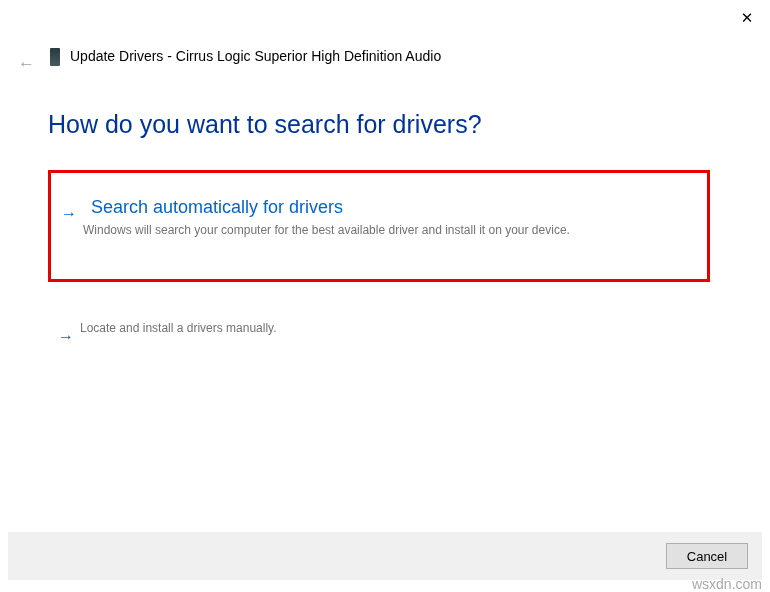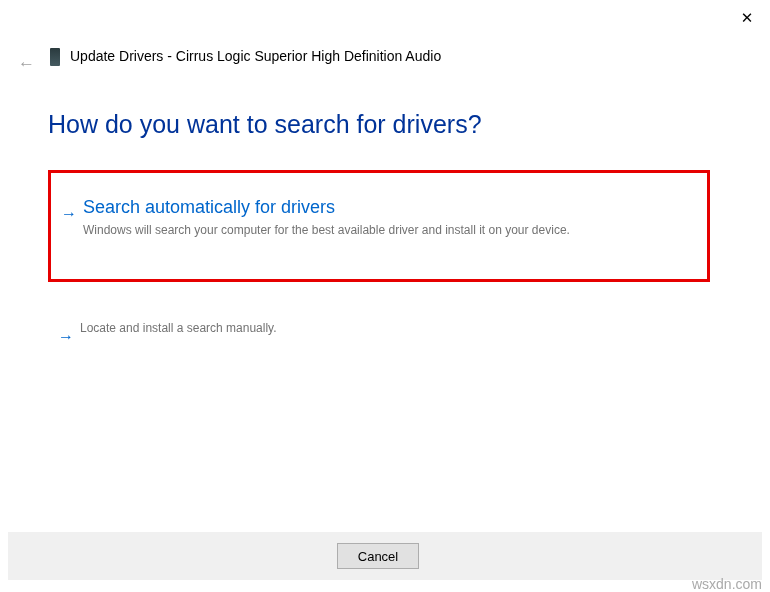--- a/index.html
+++ b/index.html
@@ -9,23 +9,23 @@
     .back-arrow { position: absolute; left: 18px; top: 53px; color: #a0a0a0; font-size: 17px; line-height: 1; }
     .header { position: absolute; left: 50px; top: 48px; display: flex; align-items: flex-start; gap: 10px; }
     .device-icon { width: 10px; height: 18px; background: linear-gradient(#2a3a3e, #455a60); border-radius: 1px; position: relative; }
     .title-text { font-size: 14px; color: #000; }
     .heading { position: absolute; left: 48px; top: 110px; font-size: 25px; color: #003399; font-weight: 400; }
     .options { position: absolute; left: 48px; top: 170px; right: 60px; }
     .option { padding: 18px 16px 18px 32px; position: relative; margin-bottom: 20px; cursor: pointer; }
     .option.highlighted { border: 3px solid #e60000; padding: 24px 16px 40px 32px; }
     .arrow { position: absolute; left: 10px; top: 24px; color: #0066cc; font-size: 16px; }
     .option.highlighted .arrow { top: 30px; }
-    .opt-title { font-size: 18px; color: #0066cc; font-weight: 400; margin-bottom: 4px; }
+    .opt-title { font-size: 18px; color: #0066cc; font-weight: 400; margin-bottom: 4px; margin-left: 8px; }
     .opt-desc { font-size: 12px; color: #737373; line-height: 1.4; max-width: 555px; }
-    .bottom-bar { position: absolute; bottom: 12px; left: 8px; right: 8px; height: 48px; background: #f0f0f0; display: flex; align-items: center; justify-content: center; padding-right: 14px; }
+    .bottom-bar { position: absolute; bottom: 12px; left: 8px; right: 8px; height: 48px; background: #f0f0f0; display: flex; align-items: center; justify-content: flex-end; padding-right: 14px; }
     .cancel-btn { width: 82px; height: 26px; background: #e1e1e1; border: 1px solid #adadad; font-size: 13px; color: #000; cursor: pointer; }
     .watermark { position: absolute; right: 8px; bottom: 0; font-size: 14px; color: #aaa; }
   </style>
 </head>
 <body>
 
 <div class="titlebar">
   <span class="close-x">✕</span>
 </div>
 
@@ -39,21 +39,21 @@
 <div class="heading">How do you want to search for drivers?</div>
 
 <div class="options">
   <div class="option highlighted">
     <span class="arrow">→</span>
     <div class="opt-title">Search automatically for drivers</div>
     <div class="opt-desc">Windows will search your computer for the best available driver and install it on your device.</div>
   </div>
   <div class="option">
     <span class="arrow">→</span>
-    <div class="opt-desc">Locate and install a search manually.</div>
+    <div class="opt-desc">Locate and install a drivers manually.</div>
   </div>
 </div>
 
 <div class="bottom-bar">
   <button class="cancel-btn">Cancel</button>
 </div>
 
 <div class="watermark">wsxdn.com</div>
 
 </body></html>

